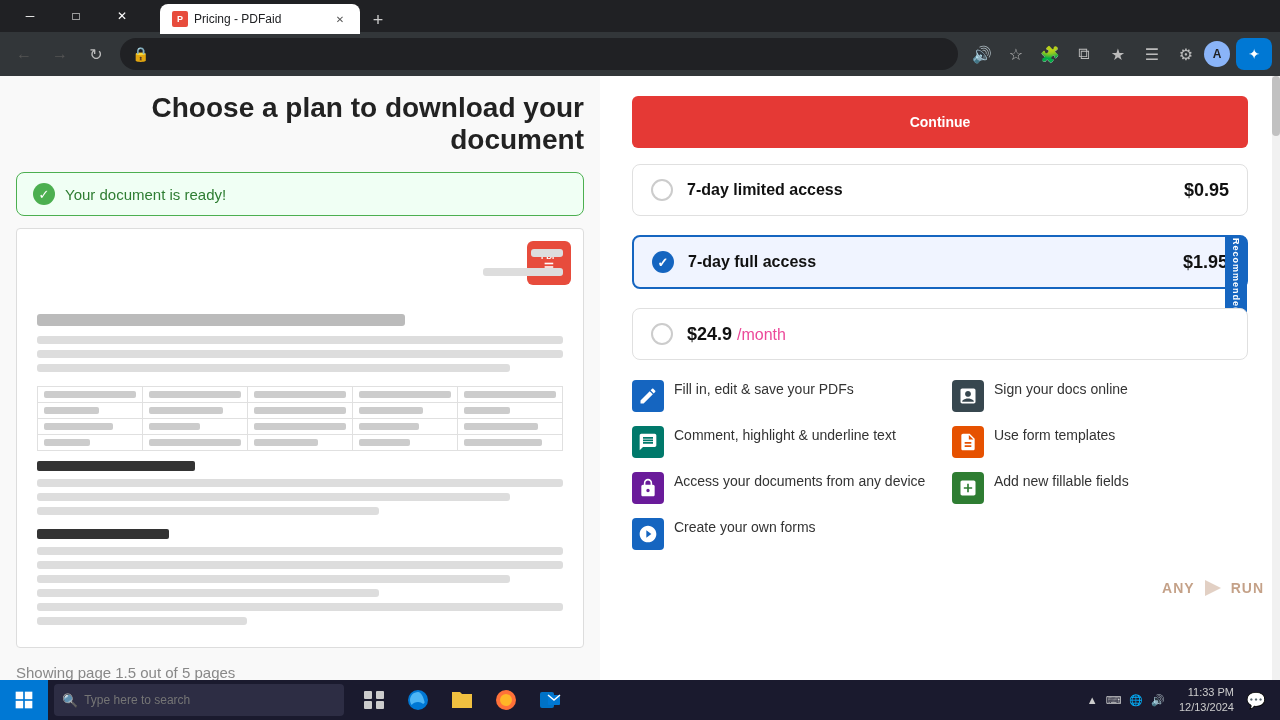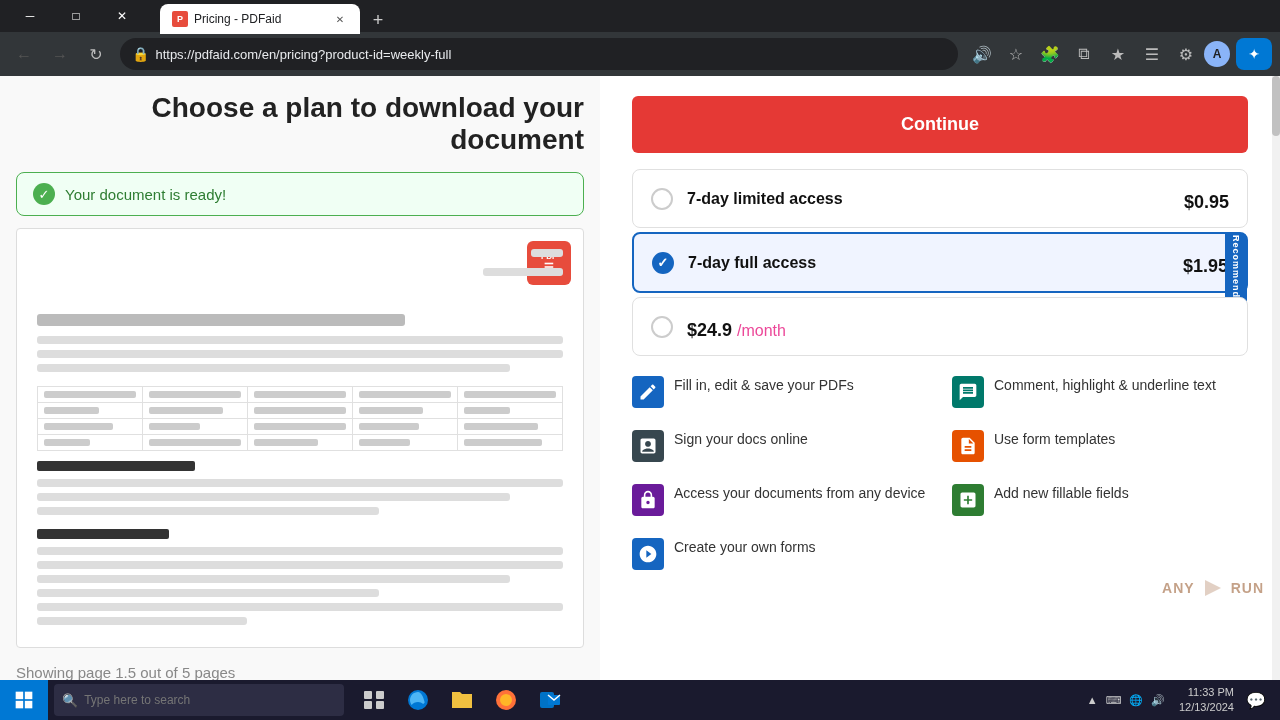--- a/index.html
+++ b/index.html
@@ -450,30 +450,30 @@
       gap: 16px;
       overflow: hidden;
     }
 
     .continue-btn {
       background: #e53935;
       color: white;
       border: none;
       border-radius: 6px;
       padding: 18px 24px;
-      font-size: 18px;
+      font-size: 14px;
       font-weight: 600;
       cursor: pointer;
       width: 100%;
     }
 
     .plan-options {
       display: flex;
       flex-direction: column;
-      gap: 4px;
+      gap: 19px;
     }
 
     .plan-option {
       border: 1.5px solid #e0e0e0;
       border-radius: 8px;
       padding: 14px 18px;
       display: flex;
       align-items: center;
       gap: 14px;
       cursor: pointer;
@@ -507,21 +507,20 @@
     .plan-label {
       font-size: 16px;
       font-weight: 700;
       color: #111;
       flex: 1;
     }
     .plan-price {
       font-size: 18px;
       font-weight: 700;
       color: #111;
-      margin-top: 8px;
     }
     .plan-price-sub {
       font-size: 16px;
       color: #ec4899;
       font-weight: 400;
     }
 
     .recommended-badge {
       position: absolute;
       top: -1px;
@@ -535,21 +534,21 @@
       writing-mode: vertical-rl;
       text-orientation: mixed;
       transform: rotate(0deg);
       letter-spacing: 1px;
     }
 
     
     .features-grid {
       display: grid;
       grid-template-columns: 1fr 1fr;
-      gap: 22px 24px;
+      gap: 14px 24px;
       margin-top: 4px;
     }
     .feature-item {
       display: flex;
       align-items: flex-start;
       gap: 10px;
     }
     .feature-icon {
       width: 32px;
       height: 32px;
@@ -611,21 +610,20 @@
       <div class="new-tab-btn">+</div>
     </div>
   </div>
 
   <div class="nav-bar">
     <div class="nav-icon-btn disabled">←</div>
     <div class="nav-icon-btn disabled">→</div>
     <div class="nav-icon-btn">↻</div>
     <div class="address-bar">
       <span class="address-bar-icon">🔒</span>
-      <span class="address-bar-url">https://pdfaid.com/en/pricing?product-id=weekly-full</span>
     </div>
     <div class="nav-right-icons">
       <div class="nav-icon-btn">🔊</div>
       <div class="nav-icon-btn">☆</div>
       <div class="nav-icon-btn">🧩</div>
       <div class="nav-icon-btn">⧉</div>
       <div class="nav-icon-btn">★</div>
       <div class="nav-icon-btn">☰</div>
       <div class="nav-icon-btn">⚙</div>
       <div class="profile-avatar">A</div>
@@ -796,35 +794,35 @@
           <div class="feature-item">
             <div class="feature-icon blue">
               <svg viewBox="0 0 24 24">
                   <path d="M3 17.25V21h3.75L17.81 9.94l-3.75-3.75L3 17.25zM20.71 7.04c.39-.39.39-1.02 0-1.41l-2.34-2.34c-.39-.39-1.02-.39-1.41 0l-1.83 1.83 3.75 3.75 1.83-1.83z"></path>
                 </svg>
             </div>
             <span class="feature-text">Fill in, edit &amp; save your PDFs</span>
           </div>
 
           <div class="feature-item">
+            <div class="feature-icon dark">
+              <svg viewBox="0 0 24 24">
+                  <path d="M19 3H5c-1.1 0-2 .9-2 2v14c0 1.1.9 2 2 2h14c1.1 0 2-.9 2-2V5c0-1.1-.9-2-2-2zm-7 3c1.93 0 3.5 1.57 3.5 3.5S13.93 13 12 13s-3.5-1.57-3.5-3.5S10.07 6 12 6zm7 13H5v-.23c0-.62.28-1.2.76-1.58C7.47 15.82 9.64 15 12 15s4.53.82 6.24 2.19c.48.38.76.97.76 1.58V19z"></path>
+                </svg>
+            </div>
+            <span class="feature-text">Sign your docs online</span>
+          </div>
+
+          <div class="feature-item">
             <div class="feature-icon teal">
               <svg viewBox="0 0 24 24">
                   <path d="M20 2H4c-1.1 0-2 .9-2 2v18l4-4h14c1.1 0 2-.9 2-2V4c0-1.1-.9-2-2-2zm-2 12H6v-2h12v2zm0-3H6V9h12v2zm0-3H6V6h12v2z"></path>
                 </svg>
             </div>
             <span class="feature-text">Comment, highlight &amp; underline text</span>
-          </div>
-
-          <div class="feature-item">
-            <div class="feature-icon dark">
-              <svg viewBox="0 0 24 24">
-                  <path d="M19 3H5c-1.1 0-2 .9-2 2v14c0 1.1.9 2 2 2h14c1.1 0 2-.9 2-2V5c0-1.1-.9-2-2-2zm-7 3c1.93 0 3.5 1.57 3.5 3.5S13.93 13 12 13s-3.5-1.57-3.5-3.5S10.07 6 12 6zm7 13H5v-.23c0-.62.28-1.2.76-1.58C7.47 15.82 9.64 15 12 15s4.53.82 6.24 2.19c.48.38.76.97.76 1.58V19z"></path>
-                </svg>
-            </div>
-            <span class="feature-text">Sign your docs online</span>
           </div>
 
           <div class="feature-item">
             <div class="feature-icon orange">
               <svg viewBox="0 0 24 24">
                   <path d="M14 2H6c-1.1 0-2 .9-2 2v16c0 1.1.9 2 2 2h12c1.1 0 2-.9 2-2V8l-6-6zm2 16H8v-2h8v2zm0-4H8v-2h8v2zm-3-5V3.5L18.5 9H13z"></path>
                 </svg>
             </div>
             <span class="feature-text">Use form templates</span>
           </div>

